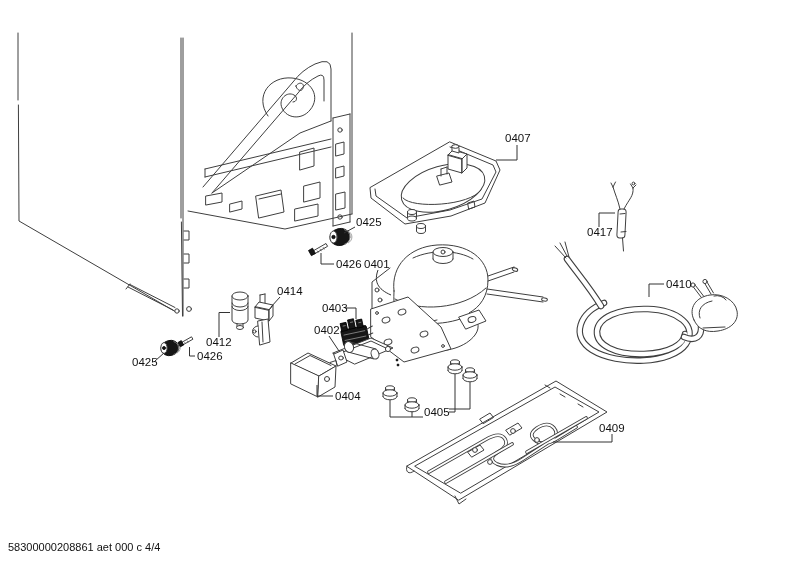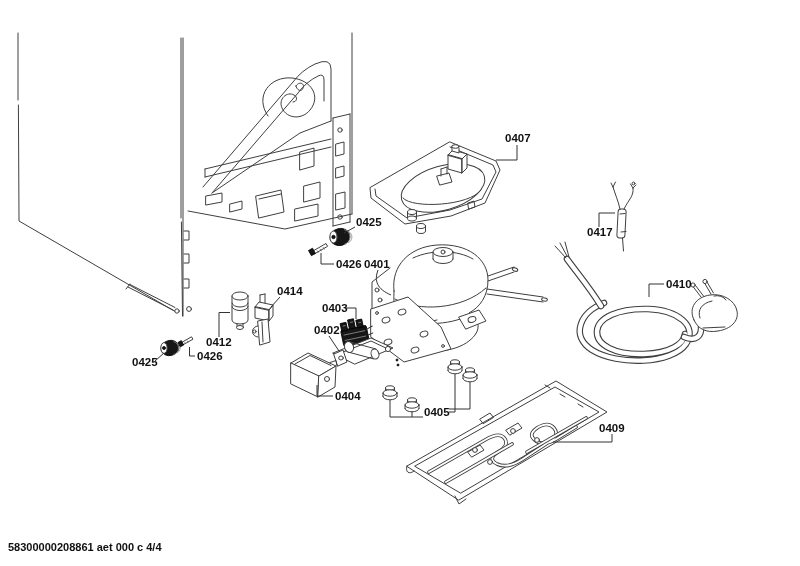--- a/index.html
+++ b/index.html
@@ -1,17 +1,17 @@
 <!DOCTYPE html>
 <html><head>
 <meta charset="utf-8">
 <style>
   html,body{margin:0;padding:0;background:#ffffff;}
   .page{position:relative;width:800px;height:566px;background:#ffffff;overflow:hidden;
-        font-family:"Liberation Sans", sans-serif;font-weight:bold;}
+        font-family:"Liberation Sans", sans-serif;}
   svg{display:block;}
   .s   {stroke:#3f3f3f;stroke-width:1;fill:none;stroke-linejoin:round;stroke-linecap:round;}
   .sw  {stroke:#3f3f3f;stroke-width:1;fill:#ffffff;stroke-linejoin:round;stroke-linecap:round;}
   .sthin{stroke:#5a5a5a;stroke-width:.7;fill:none;}
   .dark{fill:#161616;stroke:#000000;stroke-width:.8;}
   .hl  {stroke:#8a8a8a;stroke-width:.8;fill:none;}
   .leader{stroke:#333333;stroke-width:1;fill:none;}
   .tubeo{stroke:#3f3f3f;stroke-width:3.6;fill:none;stroke-linecap:round;}
   .tubei{stroke:#ffffff;stroke-width:1.9;fill:none;stroke-linecap:round;}
   .cordo{stroke:#3f3f3f;stroke-width:6.6;fill:none;stroke-linecap:round;}

